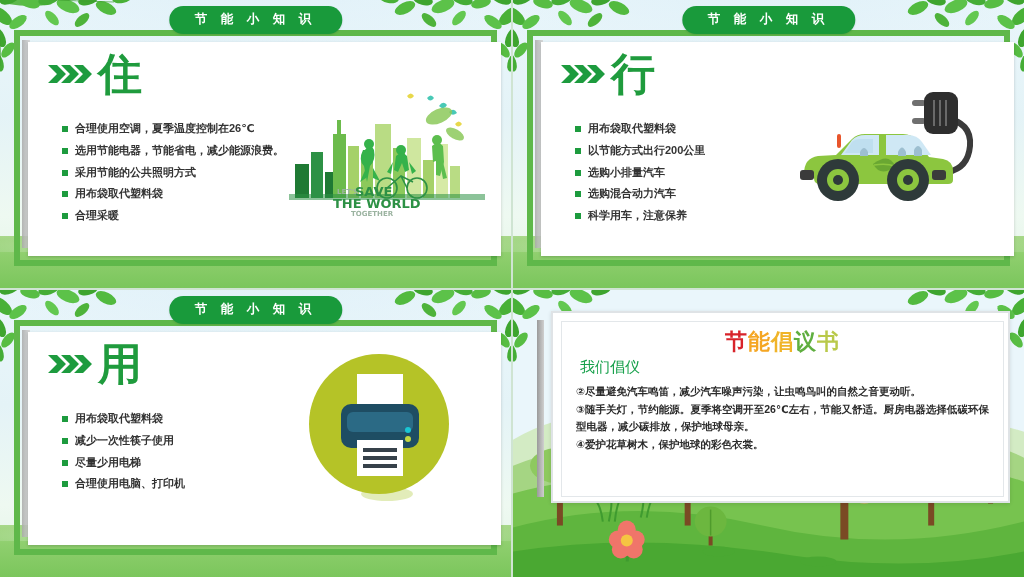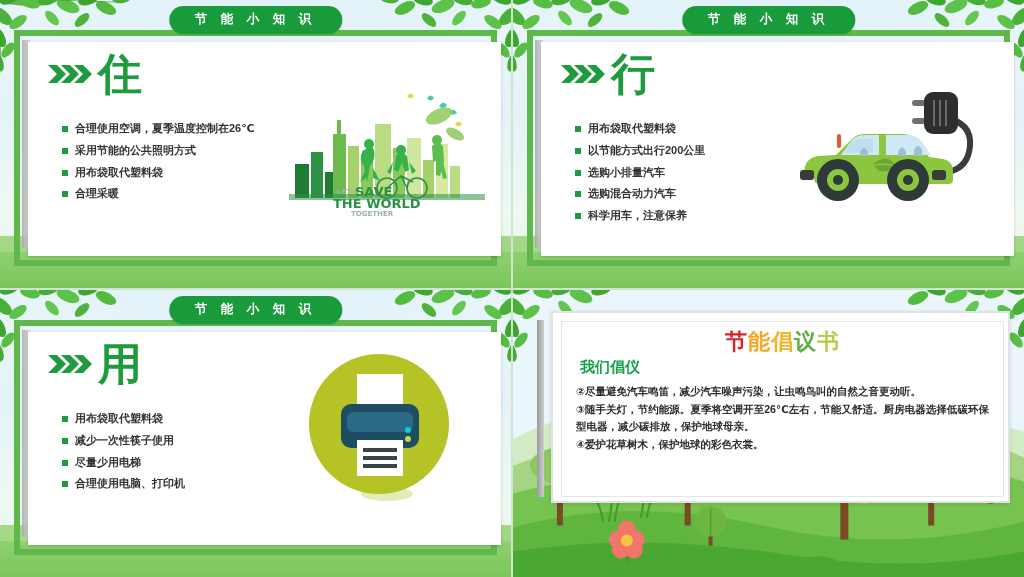--- a/index.html
+++ b/index.html
@@ -144,21 +144,21 @@
   }
   .p4-title{
     text-align:center;
     font-size:22px; font-weight:700; line-height:1.1;
     margin-bottom:4px;
     font-family:Liberation Sans, sans-serif;
     letter-spacing:1px;
     text-shadow: 0 1px 0 rgba(255,255,255,.9);
   }
   .p4-sub{
-    color:#16a04a; font-size:15px; font-weight:700;
+    color:#16a04a; font-size:15px; font-weight:400;
     margin:2px 0 6px 4px;
   }
   .p4-para{
     font-size:10.5px; line-height:1.62; color:#2b2b2b;
     font-weight:600; margin-bottom:1px;
     text-align:justify;
   }
   .post-left {
     position:absolute; left:24px; top:30px; width:7px; bottom:80px;
     background:linear-gradient(90deg,#9a9a9a,#cfcfcf);
@@ -232,20 +232,24 @@
           </g>
         </svg>
       </span>
       <span class="bigchar">住</span>
     </div>
 
     <div class="bullets">
       <div class="bullet">
           <span class="bsq"></span>
           <span>合理使用空调，夏季温度控制在26℃</span>
+        </div>
+      <div class="bullet">
+          <span class="bsq"></span>
+          <span>选用节能电器，节能省电，减少能源浪费。</span>
         </div>
       <div class="bullet">
           <span class="bsq"></span>
           <span>采用节能的公共照明方式</span>
         </div>
       <div class="bullet">
           <span class="bsq"></span>
           <span>用布袋取代塑料袋</span>
         </div>
       <div class="bullet">

